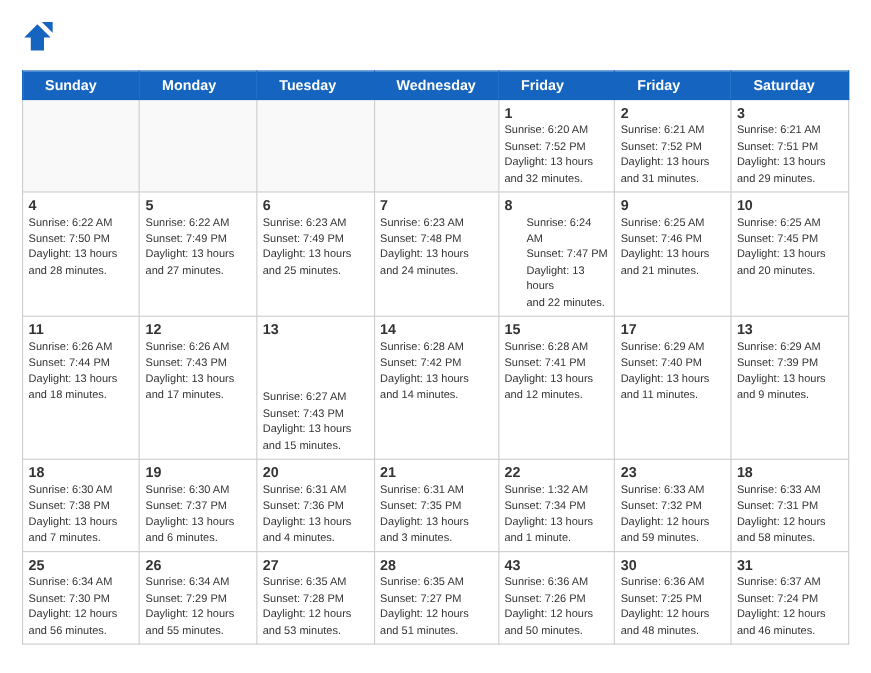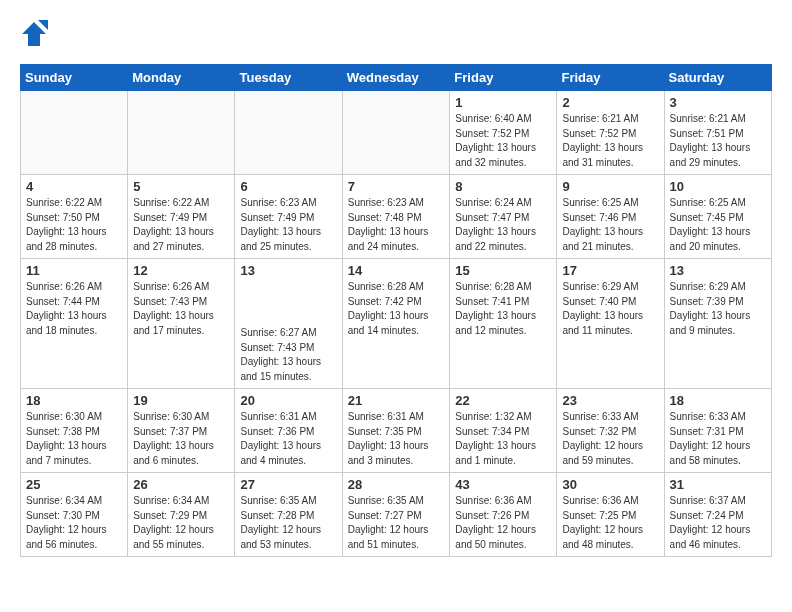--- a/index.html
+++ b/index.html
@@ -48,21 +48,21 @@
     }
     .calendar {
       width: 100%;
       border-collapse: collapse;
     }
     .calendar th {
       background: #1565c0;
       color: #fff;
       font-size: 13px;
       font-weight: bold;
-      padding: 5px 4px;
+      padding: 5px 20px;
       text-align: left;
       border: 1px solid #1565c0;
     }
     .calendar td {
       border: 1px solid #ccc;
       vertical-align: top;
       padding: 4px 5px;
       width: 108px;
       min-height: 80px;
       font-size: 10.5px;
@@ -117,21 +117,21 @@
       </tr>
   </thead>
   <tbody id="calendar-body">
   <tr>
         <td class="empty"></td>
         <td class="empty"></td>
         <td class="empty"></td>
         <td class="empty"></td>
         <td>
           <span class="day-num">1</span>
-          <div class="day-info" style="white-space: pre-line;">Sunrise: 6:40 AM
+          <div class="day-info" style="white-space: pre-line;">Sunrise: 6:20 AM
 Sunset: 7:52 PM
 Daylight: 13 hours
 and 32 minutes.</div>
         </td>
         <td>
           <span class="day-num">2</span>
           <div class="day-info" style="white-space: pre-line;">Sunrise: 6:21 AM
 Sunset: 7:52 PM
 Daylight: 13 hours
 and 31 minutes.</div>
@@ -168,21 +168,21 @@
         </td>
         <td>
           <span class="day-num">7</span>
           <div class="day-info" style="white-space: pre-line;">Sunrise: 6:23 AM
 Sunset: 7:48 PM
 Daylight: 13 hours
 and 24 minutes.</div>
         </td>
         <td>
           <span class="day-num">8</span>
-          <div class="day-info" style="white-space: pre-line;">Sunrise: 6:24 AM
+          <div class="day-info" style="white-space: pre-line; margin-left: 20px;">Sunrise: 6:24 AM
 Sunset: 7:47 PM
 Daylight: 13 hours
 and 22 minutes.</div>
         </td>
         <td>
           <span class="day-num">9</span>
           <div class="day-info" style="white-space: pre-line;">Sunrise: 6:25 AM
 Sunset: 7:46 PM
 Daylight: 13 hours
 and 21 minutes.</div>

